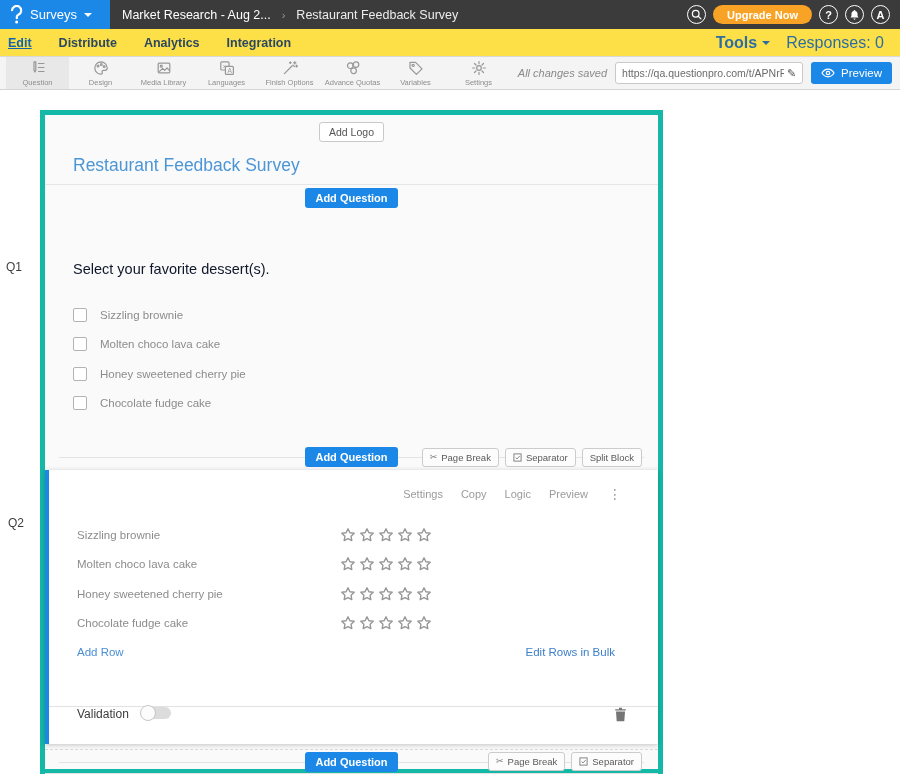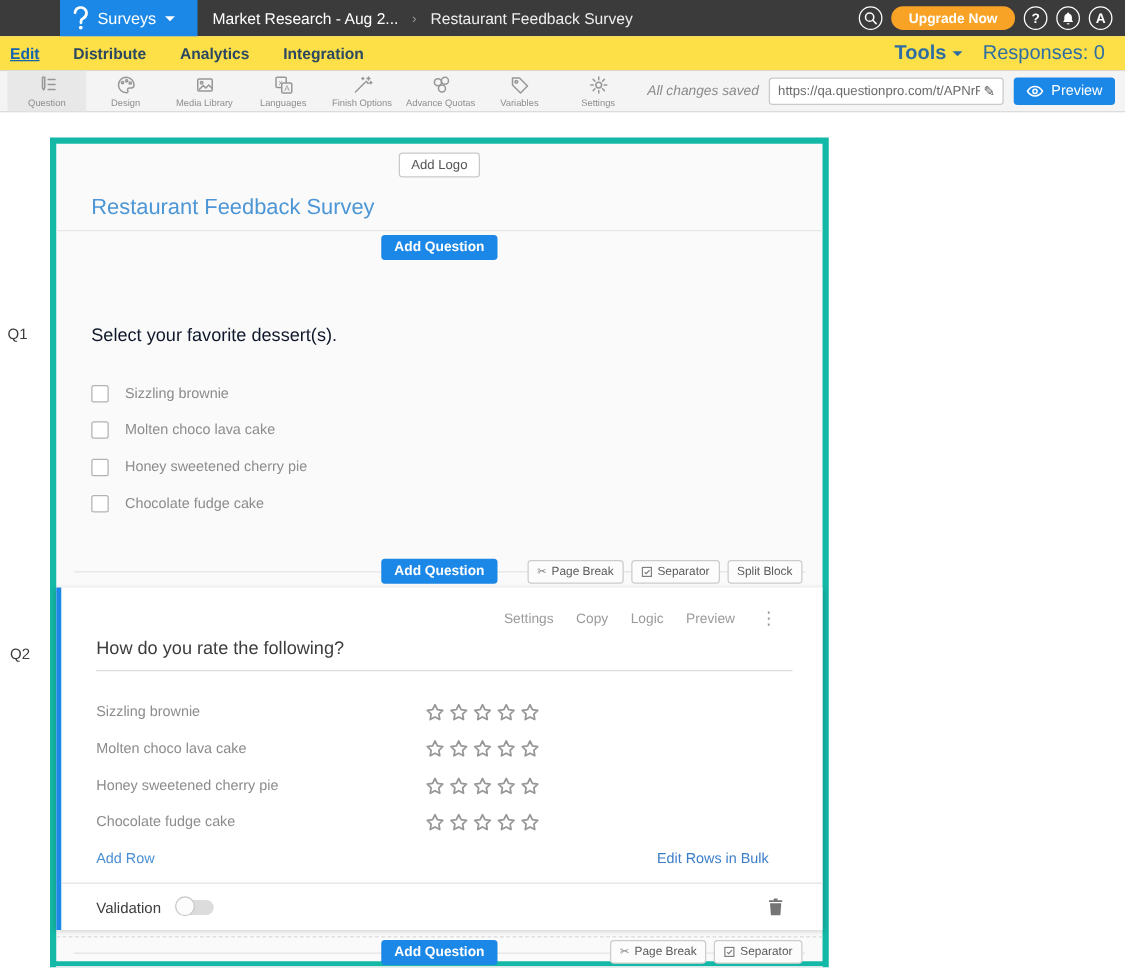--- a/index.html
+++ b/index.html
@@ -2,21 +2,21 @@
 <html><head>
 <meta charset="utf-8">
 <style>
   * { margin:0; padding:0; box-sizing:border-box; }
   html,body { width:900px; height:774px; overflow:hidden; background:#fff;
     font-family:"Liberation Sans","DejaVu Sans",sans-serif; }
 
   
   .topbar { height:29px; background:#3b3b3b; display:flex; align-items:center; }
   .brand { width:110px; height:29px; background:#1b87e6; display:flex; align-items:center;
-    gap:7px; padding:0 9px; color:#fff; cursor:pointer;margin-left:48px; }
+    gap:7px; padding:0 9px; color:#fff; cursor:pointer; }
   .brand-label { font-size:13px; }
   .caret-down { width:0; height:0; border-left:4px solid transparent;
     border-right:4px solid transparent; border-top:4px solid #fff; }
   .crumbs { display:flex; align-items:center; gap:11px; margin-left:12px; font-size:12.5px; }
   .crumb-folder { color:#ffffff; cursor:pointer; }
   .crumb-sep { color:#9a9a9a; font-size:11px; }
   .crumb-survey { color:#ededed; }
   .topbar-right { margin-left:auto; display:flex; align-items:center; gap:7px; padding-right:10px; }
   .circle-btn { width:19px; height:19px; border-radius:50%; border:1.5px solid #fff;
     background:transparent; color:#fff; font-size:11px; font-weight:bold;
@@ -100,21 +100,21 @@
   .rrow { display:flex; align-items:center; height:29.5px; }
   .rlabel { width:263px; font-size:11.5px; color:#8c8c8c; }
   .stars { display:flex; gap:3px; }
   .stars svg { stroke:#979797; fill:none; stroke-width:1.4; stroke-linejoin:round; display:block; }
   .links-row { display:flex; justify-content:space-between; margin-top:8px;
     font-size:11.5px; padding-right:19px; }
   .addrow-link { color:#4a8fd4; cursor:pointer; }
   .editrows-link { color:#3c7ec9; cursor:pointer; }
   .vdivider { position:absolute; left:0; right:0; bottom:37px; height:1px; background:#e2e2e2; }
   .vrow { position:absolute; left:28px; right:31px; bottom:0; height:37px;
-    display:flex; align-items:center; }
+    display:flex; }
   .vlabel { font-size:12px; color:#3c3c3c; }
   .toggle { width:30px; height:12px; background:#dcdcdc; border-radius:6px; margin-left:12px;
     position:relative; cursor:pointer; flex:none; }
   .knob { position:absolute; left:-1px; top:-2.5px; width:16px; height:16px; border-radius:50%;
     background:#fcfcfc; border:1px solid #c6c6c6; }
   .trash-btn { margin-left:auto; cursor:pointer; background:none; border:none; display:flex; }
   .trash-btn svg { fill:#757575; display:block; }
 
   .addq-row.dashed { margin-top:5px; border-top:1px dashed #d9d9d9; height:24px; }
   .next-sliver { margin-top:0; height:10px; background:#fff; border:1px solid #e2e2e2;
@@ -324,21 +324,20 @@
     </div>
 
     <div class="q2card">
       <div class="q2head">
         <span class="mitem">Settings</span>
         <span class="mitem">Copy</span>
         <span class="mitem">Logic</span>
         <span class="mitem">Preview</span>
         <span class="more">⋮</span>
       </div>
-      <div class="q2title">How do you rate the following?</div>
       <div class="rrows">
         <div class="rrow">
           <span class="rlabel">Sizzling brownie</span>
           <span class="stars">
             <svg width="16" height="16" viewBox="0 0 16 16">
                 <path d="M8 1.8l1.9 3.9 4.3.6-3.1 3 .7 4.3L8 11.6l-3.8 2 .7-4.3-3.1-3 4.3-.6z"></path>
               </svg>
             <svg width="16" height="16" viewBox="0 0 16 16">
                 <path d="M8 1.8l1.9 3.9 4.3.6-3.1 3 .7 4.3L8 11.6l-3.8 2 .7-4.3-3.1-3 4.3-.6z"></path>
               </svg>

